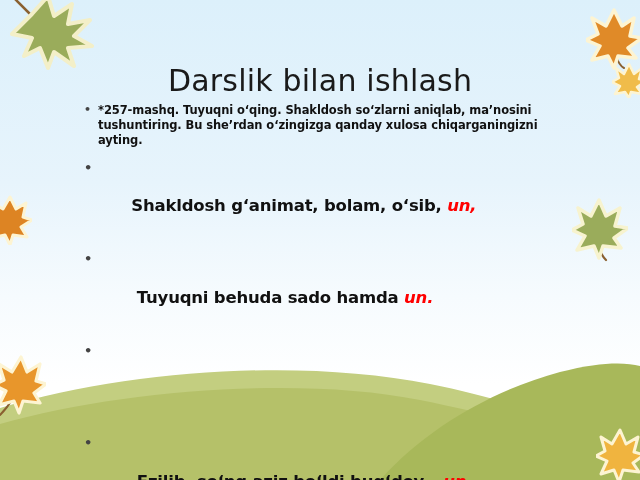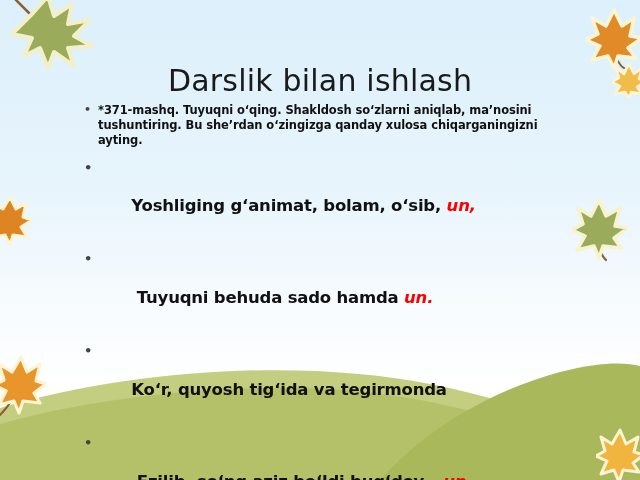--- a/index.html
+++ b/index.html
@@ -136,36 +136,36 @@
   <svg class="deco" style="left:596px; top:428px; width:48px; height:56px;" viewBox="0 0 48 56">
     <path d="M24,2 L30,16 L42,9 L38,24 L48,27 L37,35 L43,44 L27,42 L23,54 L18,42 L5,46 L11,33 L0,28 L9,23 L5,9 L16,16 Z" fill="#f0b43f" stroke="#fdf4d2" stroke-width="3" stroke-linejoin="round"></path>
   </svg>
 
   <h1 id="title">Darslik bilan ishlash</h1>
 
   <ul id="body-list">
 
     <li class="row-intro">
       <span class="bullet">•</span>
-      <span>*371-mashq. Tuyuqni o‘qing. Shakldosh so‘zlarni aniqlab, ma’nosini tushuntiring. Bu she’rdan o‘zingizga qanday xulosa chiqarganingizni ayting.</span>
+      <span>*257-mashq. Tuyuqni o‘qing. Shakldosh so‘zlarni aniqlab, ma’nosini tushuntiring. Bu she’rdan o‘zingizga qanday xulosa chiqarganingizni ayting.</span>
     </li>
 
     <li class="row-poem">
       <span class="bullet">•</span>
-      <span>Yoshliging g‘animat, bolam, o‘sib, </span><span class="accent">un,</span>
+      <span>Shakldosh g‘animat, bolam, o‘sib, </span><span class="accent">un,</span>
     </li>
 
     <li class="row-poem">
       <span class="bullet">•</span>
       <span> Tuyuqni behuda sado hamda </span><span class="accent">un.</span>
     </li>
 
     <li class="row-poem">
       <span class="bullet">•</span>
-      <span>Ko‘r, quyosh tig‘ida va tegirmonda</span><span class="accent"></span>
+      <span class="accent"></span>
     </li>
 
     <li class="row-poem">
       <span class="bullet">•</span>
       <span> Ezilib, so‘ng aziz bo‘ldi bug‘doy – </span><span class="accent">un.</span>
     </li>
 
   </ul>
 
 </div>

